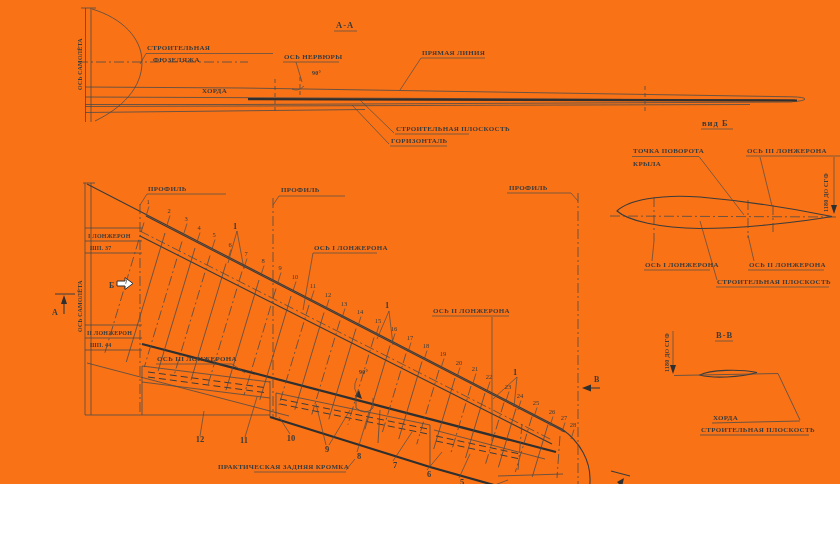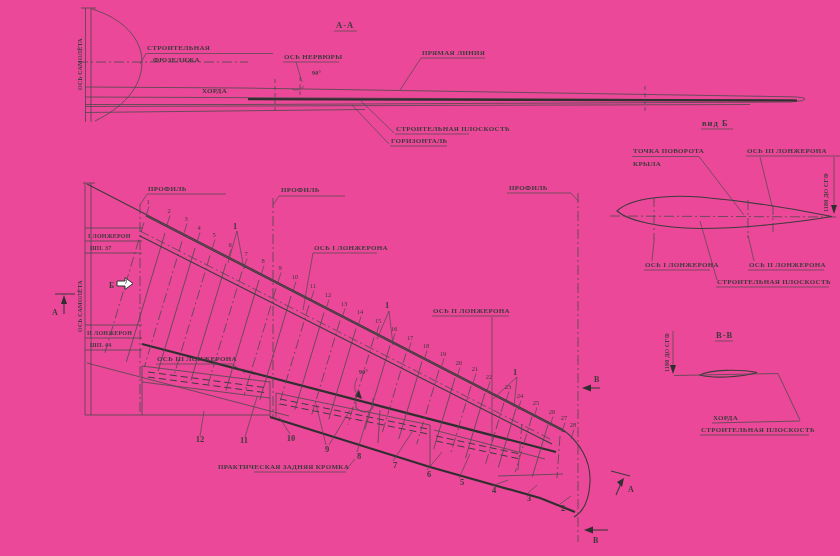--- a/index.html
+++ b/index.html
@@ -1,16 +1,16 @@
 <!DOCTYPE html>
 <html><head>
 <meta charset="utf-8">
 <style>
   html,body{margin:0;padding:0;background:#ffffff;}
-  .stage{position:relative;width:840px;height:556px;background:#ec4899;overflow:hidden;}
+  .stage{position:relative;width:840px;height:484px;background:#f97316;overflow:hidden;}
   svg{display:block;}
   text{font-family:"Liberation Serif","DejaVu Serif",serif;fill:#3b3b3b;}
   .lbl{font-size:7px;font-weight:700;letter-spacing:.3px;}
   .lbl-sm{font-size:6px;font-weight:700;letter-spacing:.2px;}
   .title{font-size:8.5px;font-weight:700;letter-spacing:1px;}
   .ribnum{font-size:6.5px;font-weight:400;}
   .partnum{font-size:8.5px;font-weight:700;}
   .viewletter{font-size:8px;font-weight:700;}
   .thin{stroke:#4a4a4a;stroke-width:.8;fill:none;}
   .med{stroke:#3b3b3b;stroke-width:1.1;fill:none;}

